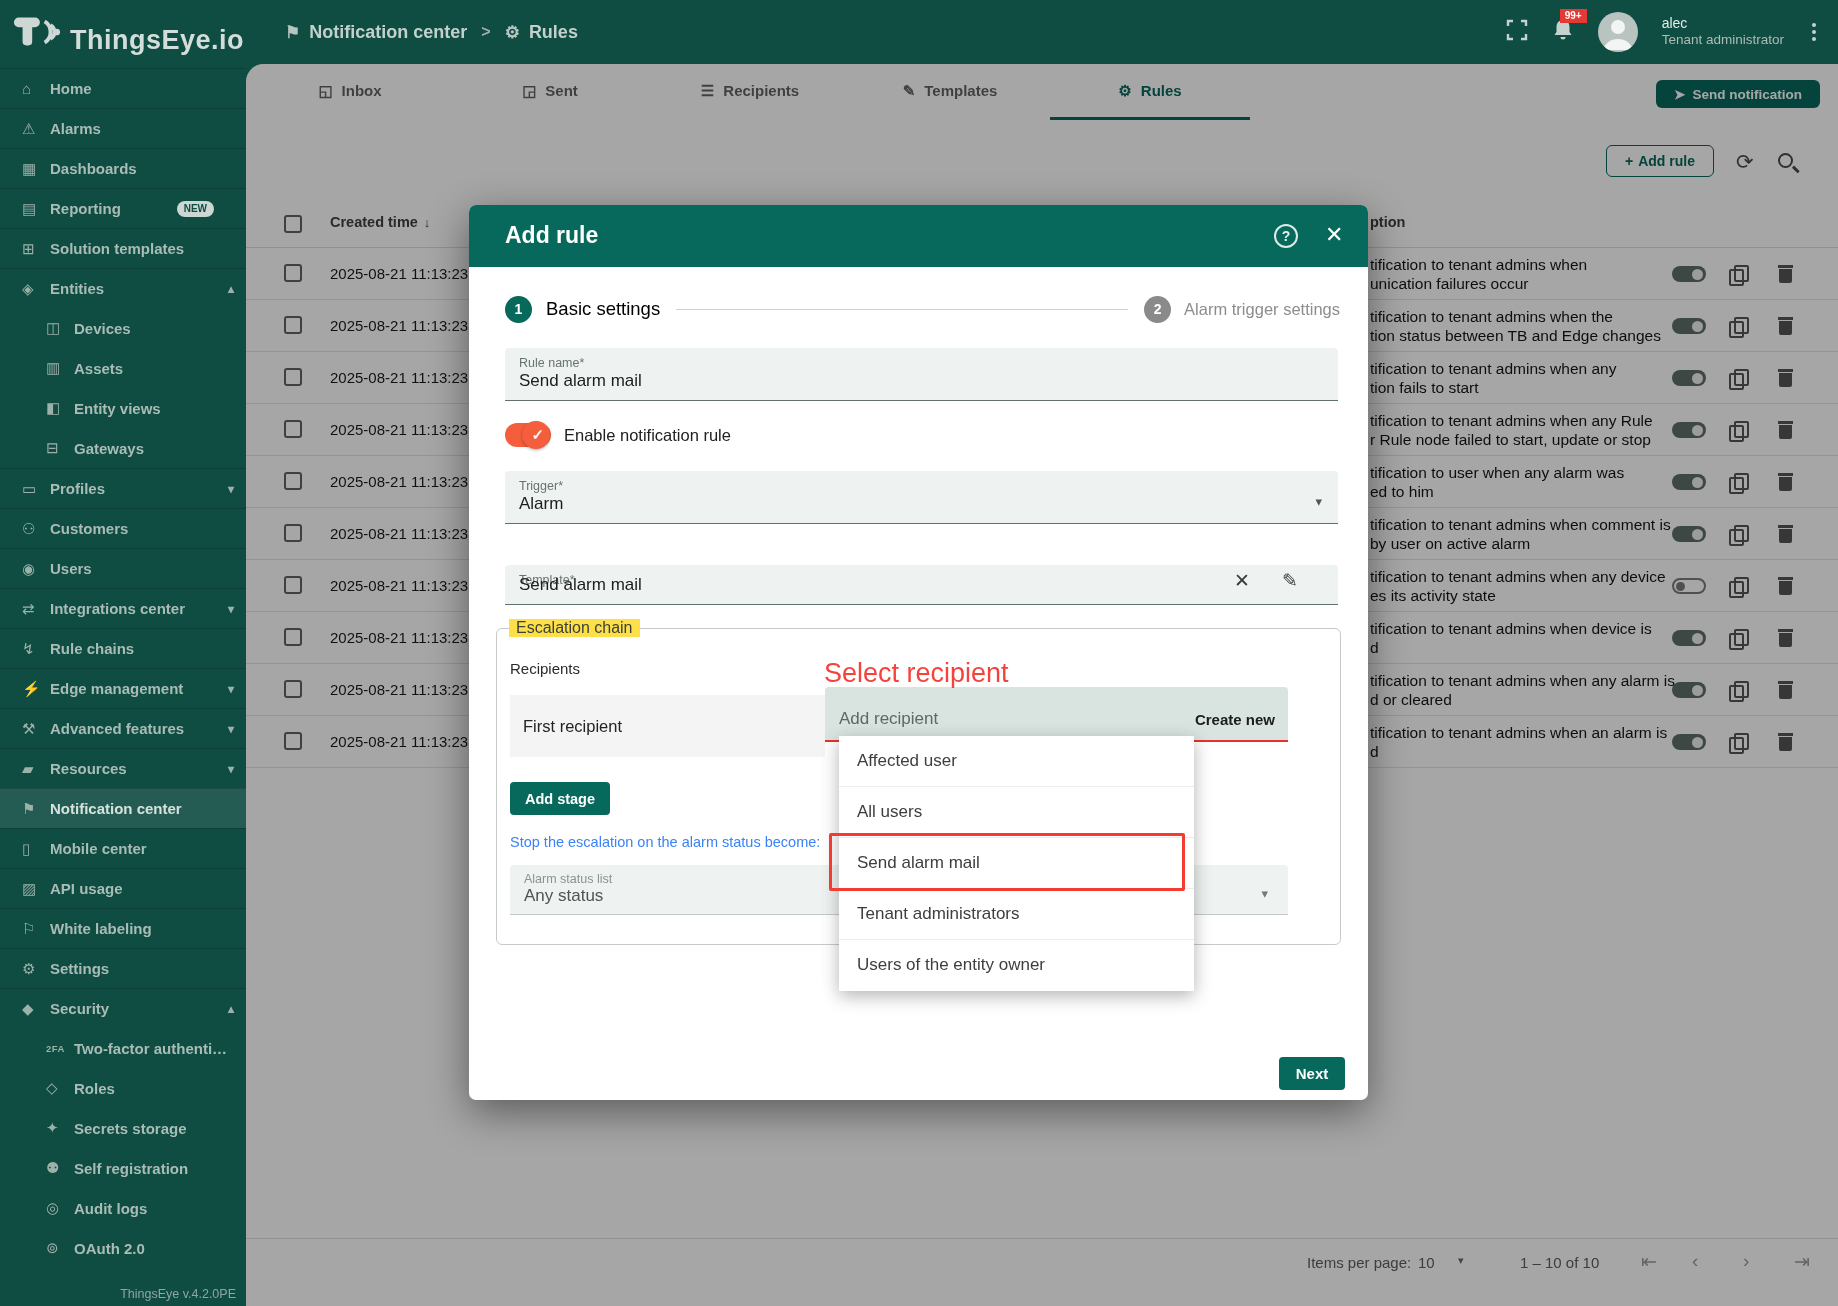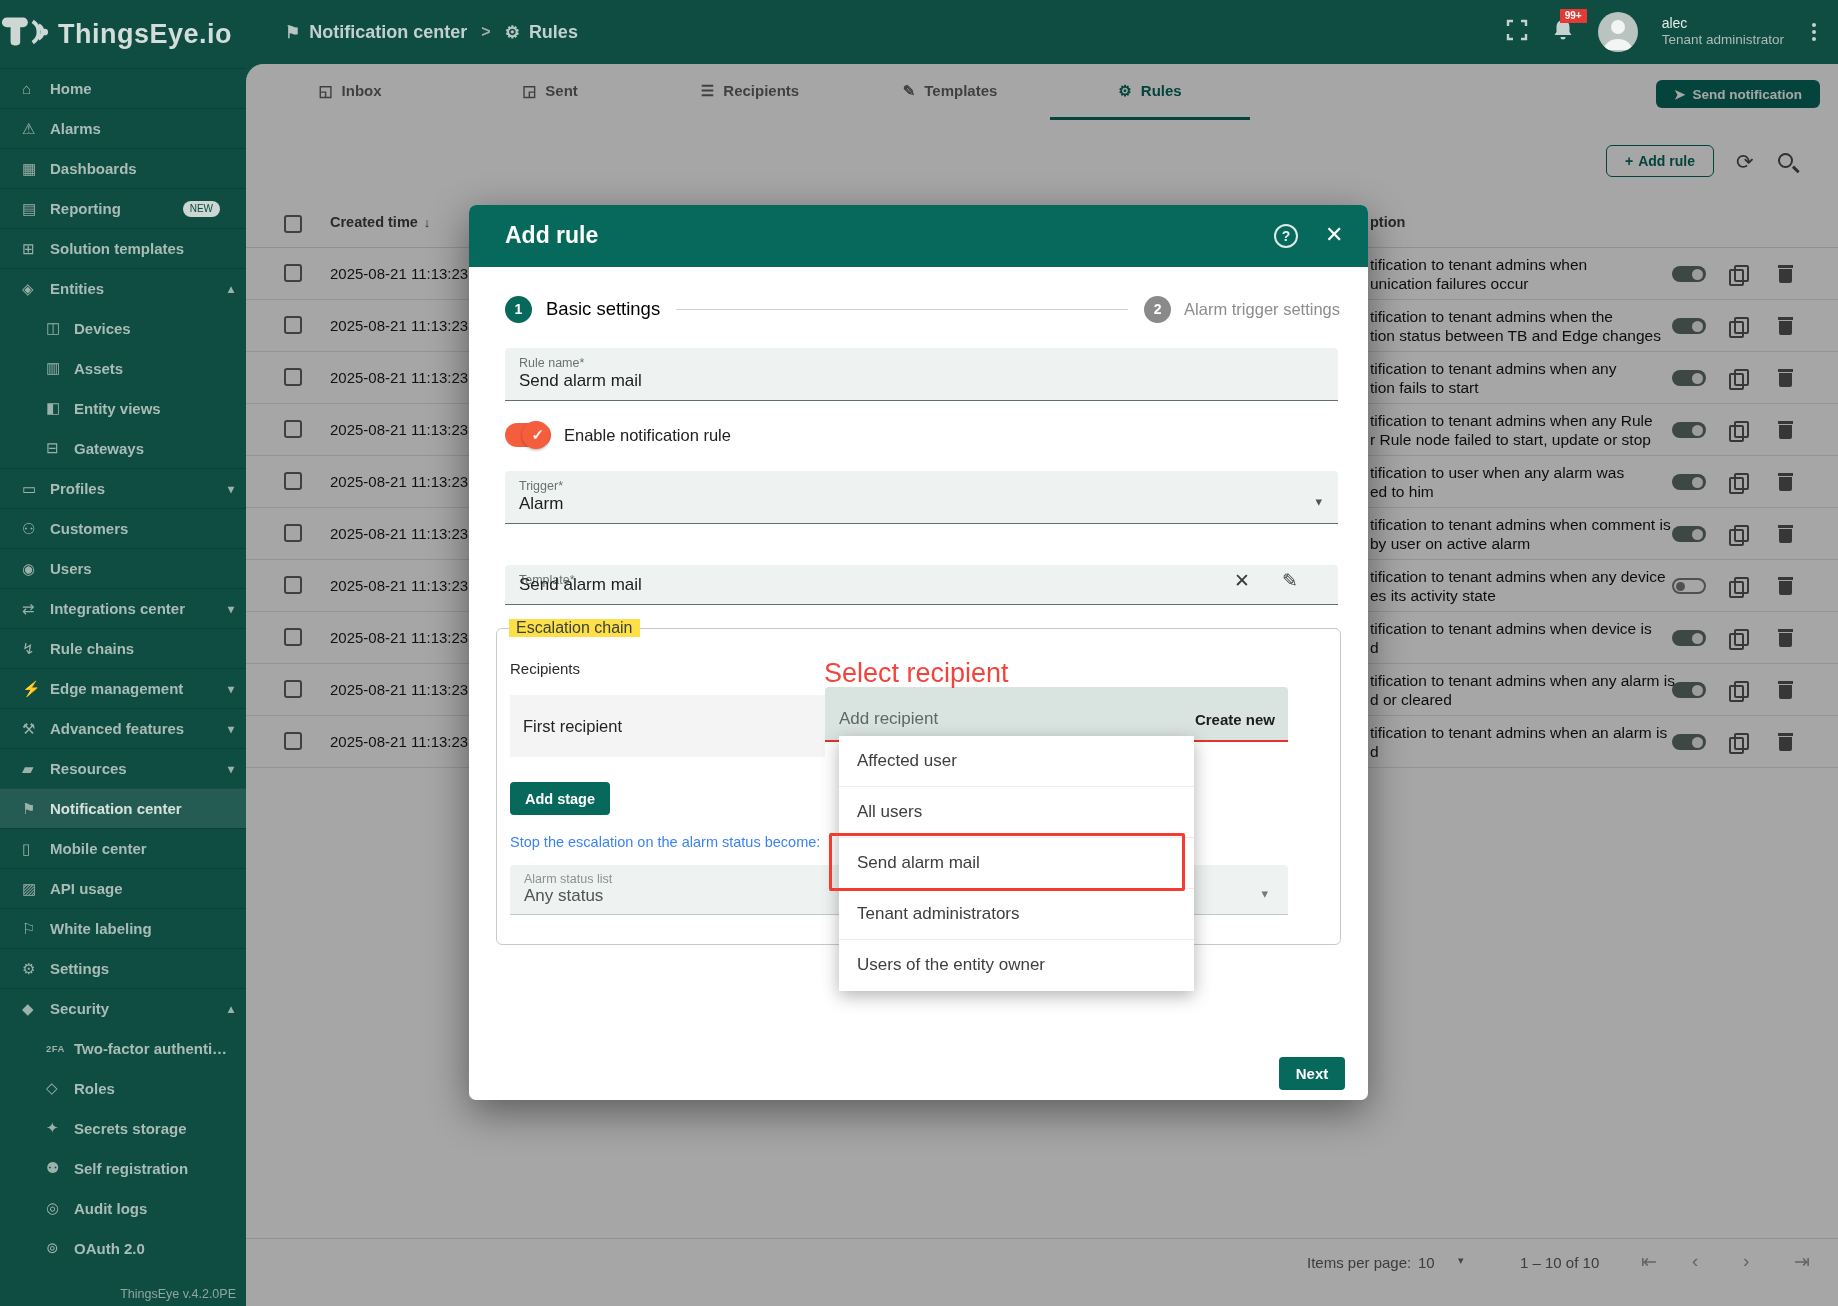--- a/index.html
+++ b/index.html
@@ -2,21 +2,21 @@
 <html><head>
 <meta charset="utf-8">
 <style>
   *{box-sizing:border-box;margin:0;padding:0}
   html,body{background:#0f4c42}
   body{font-family:"Liberation Sans",sans-serif;-webkit-font-smoothing:antialiased}
   .screen{position:relative;width:1838px;height:1306px;background:#0f4c42;overflow:hidden}
 
   
   .topbar{position:absolute;left:0;top:0;width:100%;height:64px;background:#0f4c42;z-index:30}
-  .brand{position:absolute;left:0;top:12px;display:flex;align-items:center;gap:8px}
+  .brand{position:absolute;left:12px;top:12px;display:flex;align-items:flex-end;gap:8px}
   .brand-text{color:#d3ddd9;font-size:27px;font-weight:700;letter-spacing:.5px}
   .crumbs{position:absolute;left:285px;top:0;height:64px;display:flex;align-items:center;gap:14px;color:#c3d0cc}
   .crumb{display:flex;align-items:center;gap:9px;font-size:18px;font-weight:600}
   .crumb .ci{font-size:17px;color:#b7c6c1}
   .crumb-sep{color:#9fb0ab;font-size:16px;font-weight:700}
   .top-right{position:absolute;right:18px;top:0;height:64px;display:flex;align-items:center;gap:24px}
   .t-ic{color:#c6d2ce}
   .bell-wrap{position:relative}
   .bell-badge{position:absolute;top:-9px;right:-13px;background:#e53935;color:#fff;font-size:10px;font-weight:700;border-radius:0;padding:2px 5px;line-height:1}
   .avatar{width:40px;height:40px;border-radius:50%;background:#b9c3c0;display:flex;align-items:center;justify-content:center;overflow:hidden}
@@ -29,21 +29,21 @@
   
   .sidebar{position:absolute;left:0;top:64px;bottom:0;width:246px;background:#0f4c42;z-index:30}
   .nav{padding-top:4px}
   .nav-item{height:40px;display:flex;align-items:center;padding:0 12px 0 22px;color:#a9bcb6;font-size:15px;font-weight:600;cursor:pointer}
   .nav-item:not(.sub){border-top:1px solid rgba(0,0,0,.16)}
   .nav-item.selected{background:rgba(255,255,255,.09);color:#d6e2dd}
   .nav-item.sub{padding-left:46px}
   .nav-icon{width:28px;font-size:15px;font-weight:400;color:#9db1ab;flex:0 0 28px}
   .icon2fa .nav-icon{font-size:9.5px;font-weight:700;letter-spacing:.5px}
   .nav-label{flex:1;white-space:nowrap;overflow:hidden;text-overflow:ellipsis}
-  .nav-badge{background:#ccd6d2;color:#0f4c42;font-size:10px;font-weight:400;border-radius:9px;padding:2.5px 7px;margin-right:14px}
+  .nav-badge{background:#ccd6d2;color:#0f4c42;font-size:10px;font-weight:700;border-radius:9px;padding:2.5px 7px;margin-right:20px}
   .nav-chev{color:#9db1ab;font-size:12px;margin-left:6px}
   .side-footer{position:absolute;right:10px;bottom:5px;color:#8fa6a0;font-size:12.5px}
 
   
   .content{position:absolute;left:246px;top:64px;right:0;bottom:0;background:#fff;border-top-left-radius:18px;overflow:hidden;z-index:10}
   .tabbar{position:absolute;left:4px;top:0;display:flex;height:56px}
   .tab{width:200px;display:flex;align-items:center;justify-content:center;gap:9px;font-size:15px;font-weight:700;color:rgba(0,0,0,.62);cursor:pointer;border-bottom:3px solid transparent}
   .tab .ti{font-size:15px}
   .tab.active{color:#07695c;border-bottom-color:#07695c}
   .btn-send{position:absolute;left:1410px;top:16px;width:164px;height:28px;background:#07695c;color:#fff;border:none;border-radius:6px;font-size:13.5px;font-weight:700;display:flex;align-items:center;justify-content:center;gap:7px;cursor:pointer;font-family:inherit}

